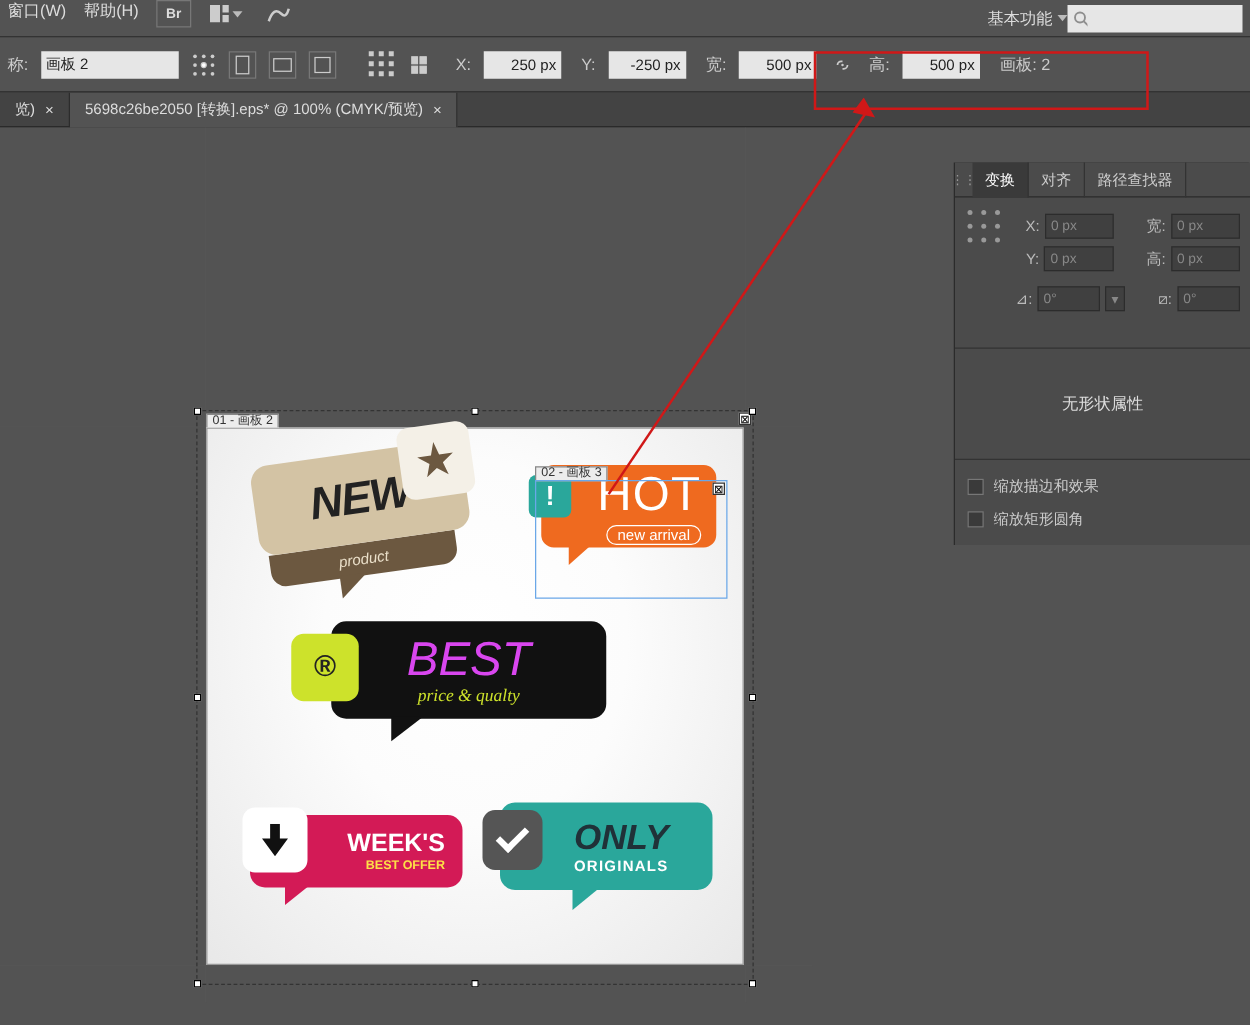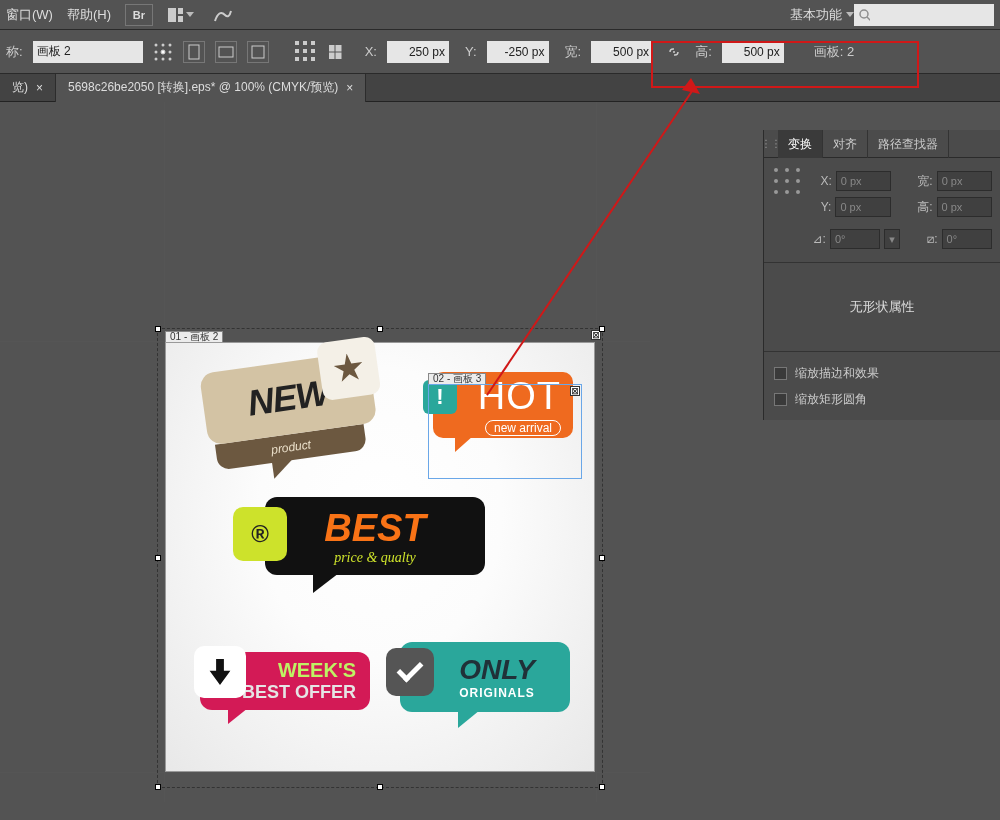--- a/index.html
+++ b/index.html
@@ -1,19 +1,19 @@
 <!DOCTYPE html>
 <html><head>
 <meta charset="utf-8">
 <style>
 *{margin:0;padding:0;box-sizing:border-box;font-family:"Microsoft YaHei",Arial,sans-serif;font-size:12px;user-select:none}
 body{width:1000px;height:820px;background:#535353;overflow:hidden;position:relative}
 
 
-.menubar{height:30px;background:#535353;display:flex;align-items:center;padding:0 6px;gap:14px;color:#ddd;border-bottom:1px solid #2a2a2a;position:relative}
+.menubar{height:30px;background:#535353;display:flex;padding:0 6px;gap:14px;color:#ddd;border-bottom:1px solid #2a2a2a;position:relative}
 .menubar .menuitem{font-size:13px;cursor:pointer}
 .menubar .iconbtn{width:28px;height:22px;display:inline-flex;align-items:center;justify-content:center;color:#bbb;border:1px solid transparent}
 .menubar .workspace{margin-left:auto;display:flex;align-items:center;gap:0}
 .menubar .wlabel{color:#ddd;font-size:13px}
 .menubar .caret{border-left:4px solid transparent;border-right:4px solid transparent;border-top:5px solid #bbb;margin-left:4px}
 .menubar .searchbox{width:140px;height:22px;background:#e6e6e6;display:flex;align-items:center;padding:0 4px}
 .menubar .searchbox svg{opacity:.6}
 
 
 .controlbar{height:44px;background:#535353;display:flex;align-items:center;gap:10px;color:#ccc;padding:0 6px;border-bottom:1px solid #2a2a2a;position:relative}
@@ -21,21 +21,21 @@
 .controlbar .txt{width:110px;height:22px;background:#e6e6e6;color:#222;padding:0 4px;display:flex;align-items:center;font-size:12px}
 .controlbar .numbox{width:62px;height:22px;background:#e6e6e6;color:#222;padding:0 4px;display:flex;align-items:center;justify-content:flex-end;font-size:12px}
 .controlbar .ref{width:20px;height:20px}
 .controlbar .ref svg{display:block}
 .controlbar .shapebtn{width:22px;height:22px;border:1px solid #777;display:flex;align-items:center;justify-content:center}
 .controlbar .shapebtn svg{stroke:#ccc;fill:none}
 .controlbar .grid9{width:22px;height:22px;display:grid;grid-template-columns:repeat(3,1fr);grid-template-rows:repeat(3,1fr);gap:2px}
 .controlbar .grid9 span{background:#ccc;width:4px;height:4px}
 .controlbar .pairlbl{margin-left:6px}
 .controlbar .link{width:22px;height:22px;display:flex;align-items:center;justify-content:center}
-.controlbar .endlbl{margin-left:20px;white-space:nowrap}
+.controlbar .endlbl{margin-left:6px;white-space:nowrap}
 .redbox{position:absolute;border:2px solid #d01818;pointer-events:none}
 .redbox.big{left:651px;top:41px;width:268px;height:47px}
 .redline{position:absolute;width:2px;background:#d01818;transform-origin:top left;pointer-events:none}
 
 
 .tabstrip{height:28px;background:#434343;display:flex;align-items:center;color:#ddd;font-size:13px;border-bottom:1px solid #232323}
 .tabstrip .tab{height:28px;display:flex;align-items:center;padding:0 12px;gap:8px;border-right:1px solid #2c2c2c}
 .tabstrip .tab.active{background:#535353}
 .tabstrip .x{font-family:Arial;color:#ddd;cursor:pointer}
 
@@ -75,31 +75,31 @@
 .b-hot .main{width:140px;height:66px;background:#ef6a1f;border-radius:10px;display:flex;flex-direction:column;align-items:flex-end;justify-content:center;padding-right:12px;position:relative}
 .b-hot .side{position:absolute;left:-10px;top:8px;width:34px;height:34px;background:#2aa79b;border-radius:6px;display:flex;align-items:center;justify-content:center;color:#fff;font-weight:bold;font-size:22px;font-family:Arial}
 .b-hot .t1{font-family:Impact,Arial;font-size:38px;color:#fff;font-weight:400;letter-spacing:1px}
 .b-hot .t2{font-size:12px;color:#fff;border:1px solid #fff;border-radius:10px;padding:0 8px;margin-top:2px}
 .b-hot .tl1{left:22px;bottom:-14px;border-top:16px solid #ef6a1f;border-right:18px solid transparent}
 
 
 .b-best{left:100px;top:155px}
 .b-best .side{position:absolute;left:-32px;top:10px;width:54px;height:54px;background:#cde22b;border-radius:10px;display:flex;align-items:center;justify-content:center;color:#222;font-weight:bold;font-size:24px;font-family:Arial}
 .b-best .main{width:220px;height:78px;background:#111;border-radius:12px;display:flex;flex-direction:column;align-items:center;justify-content:center;position:relative}
-.b-best .t1{font-family:Impact,Arial;font-size:38px;color:#f97316;font-weight:700;letter-spacing:0;font-style:italic}
+.b-best .t1{font-family:Impact,Arial;font-size:38px;color:#d946ef;font-weight:400;letter-spacing:0;font-style:italic}
 .b-best .t2{font-size:14px;color:#cde22b;font-style:italic;font-family:Georgia}
 .b-best .tl1{left:48px;bottom:-18px;border-top:20px solid #111;border-right:26px solid transparent}
 
 
 .b-week{left:35px;top:310px}
 .b-week .side{position:absolute;left:-6px;top:-6px;width:52px;height:52px;background:#fff;border-radius:10px;display:flex;align-items:center;justify-content:center}
 .b-week .arrow{width:26px;height:26px;background:#111;clip-path:polygon(35% 0,65% 0,65% 45%,90% 45%,50% 100%,10% 45%,35% 45%)}
 .b-week .main{width:170px;height:58px;background:#d31a56;border-radius:12px;display:flex;flex-direction:column;align-items:flex-end;justify-content:center;padding-right:14px;position:relative}
-.b-week .t1{font-family:Arial;font-size:20px;color:#bef264;font-weight:800}
-.b-week .t2{font-size:18px;color:#e5e5e5;font-weight:700}
+.b-week .t1{font-family:Arial;font-size:20px;color:#ffffff;font-weight:800}
+.b-week .t2{font-size:10px;color:#fde047;font-weight:700}
 .b-week .tl1{left:28px;bottom:-14px;border-top:16px solid #d31a56;border-right:20px solid transparent}
 
 
 .b-only{left:235px;top:300px}
 .b-only .side{position:absolute;left:-14px;top:6px;width:48px;height:48px;background:#555;border-radius:10px;display:flex;align-items:center;justify-content:center}
 .b-only .check{width:24px;height:14px;border-left:5px solid #fff;border-bottom:5px solid #fff;transform:rotate(-45deg);margin-top:-6px}
 .b-only .main{width:170px;height:70px;background:#2aa79b;border-radius:12px;display:flex;flex-direction:column;align-items:center;justify-content:center;position:relative;padding-left:24px}
 .b-only .t1{font-family:Impact,Arial;font-size:28px;color:#203138;font-weight:900;font-style:italic}
 .b-only .t2{font-size:12px;color:#fff;font-weight:700;letter-spacing:1px}
 .b-only .tl1{left:58px;bottom:-16px;border-top:18px solid #2aa79b;border-right:22px solid transparent}
@@ -109,21 +109,21 @@
 .panel .tabs{display:flex;height:28px;border-bottom:1px solid #2b2b2b}
 .panel .tabs .ptab{flex:0 0 auto;padding:0 10px;height:28px;display:flex;align-items:center;color:#ccc;font-size:12px;border-right:1px solid #333}
 .panel .tabs .ptab.active{background:#3a3a3a;color:#fff}
 .panel .tabs .grip{width:14px;display:flex;align-items:center;justify-content:center;color:#999;font-size:10px}
 .panel .body{padding:10px 8px;color:#bbb}
 .panel .row{display:flex;align-items:center;height:26px;gap:4px}
 .panel .row .l{width:20px;text-align:right;color:#bbb}
 .panel .row .fld{width:56px;height:20px;background:#404040;border:1px solid #2c2c2c;color:#888;padding:0 4px;display:flex;align-items:center;font-size:11px}
 .panel .row .sep{width:14px}
 .panel .refgrid{width:30px;height:30px;margin-right:6px}
-.panel .noshape{height:90px;display:flex;align-items:center;justify-content:center;color:#ddd;font-size:13px;border-top:1px solid #333;border-bottom:1px solid #333;}
+.panel .noshape{height:90px;display:flex;align-items:center;justify-content:center;color:#ddd;font-size:13px;border-top:1px solid #333;border-bottom:1px solid #333;margin-top:16px}
 .panel .opts{padding:8px 10px}
 .panel .opts .opt{display:flex;align-items:center;height:26px;gap:8px;color:#ccc}
 .panel .opts .cb{width:13px;height:13px;border:1px solid #777;background:#3a3a3a}
 </style>
 </head>
 <body>
 
 <div class="menubar">
   <span class="menuitem">窗口(W)</span>
   <span class="menuitem">帮助(H)</span>

